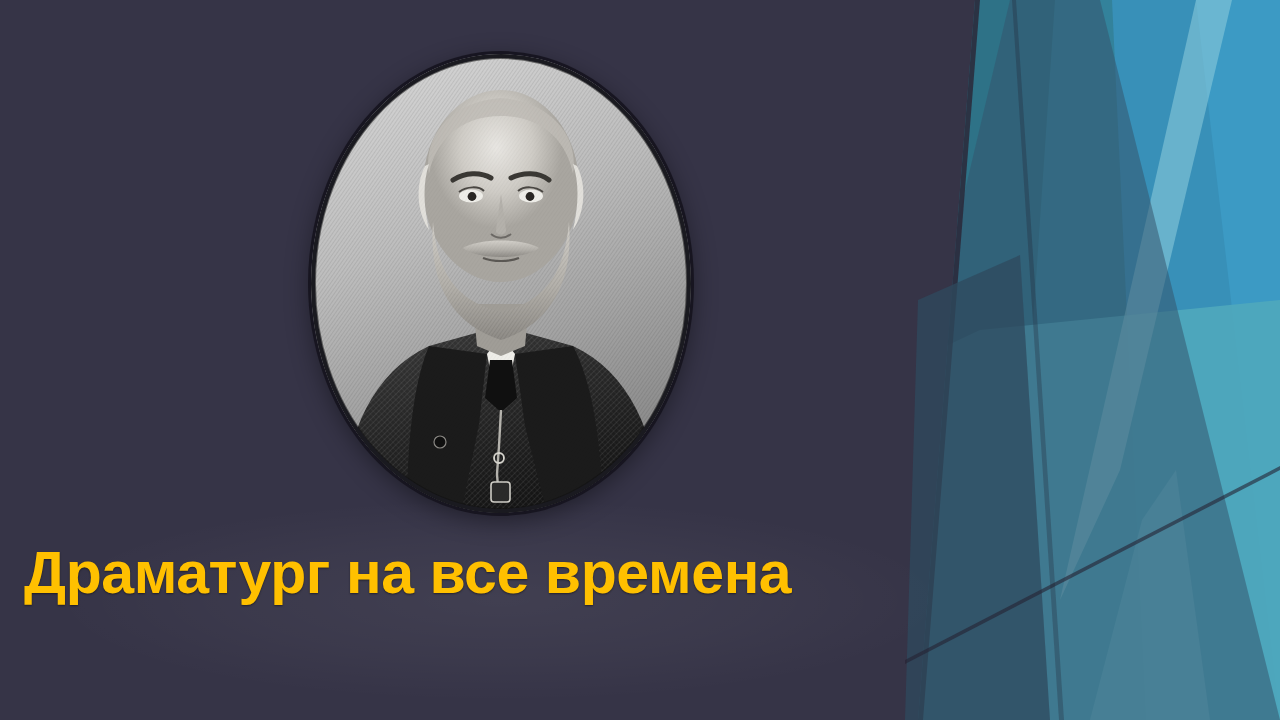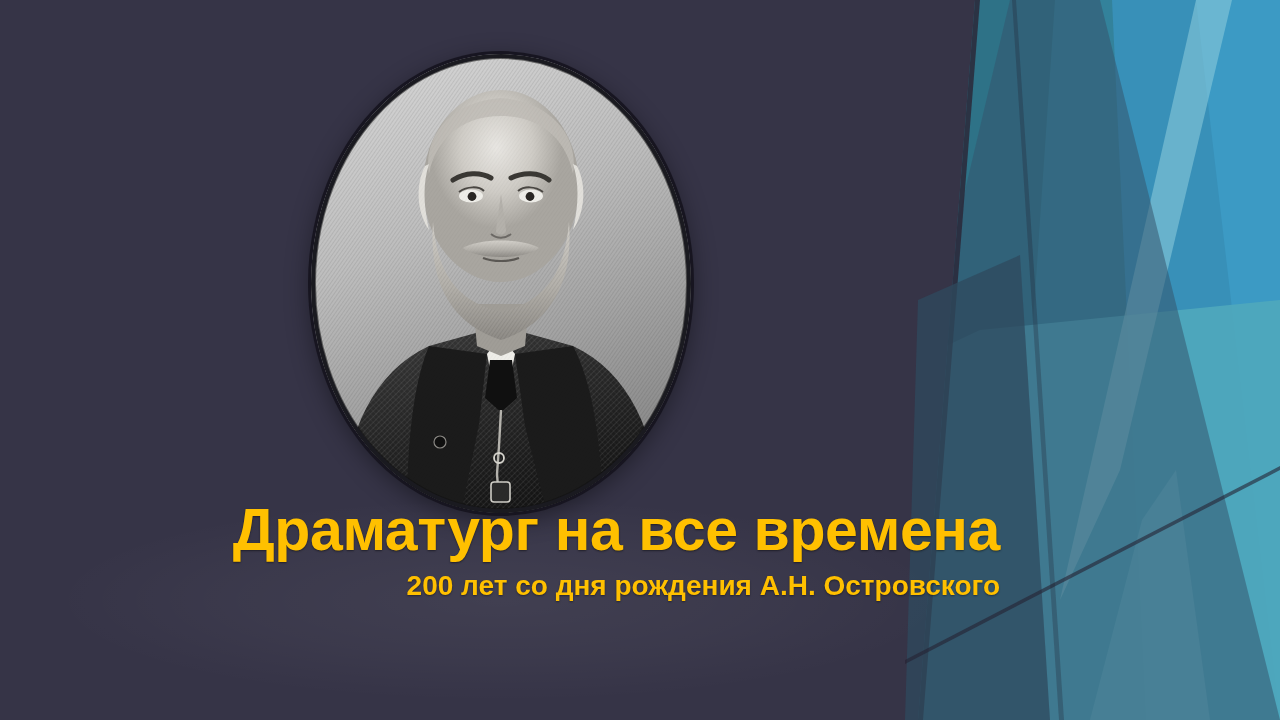--- a/index.html
+++ b/index.html
@@ -56,23 +56,24 @@
   #portrait-frame svg {
     display: block;
     width: 100%;
     height: 100%;
   }
 
   
   #title-block {
     position: absolute;
     left: 0;
-    top: 500px;
+    top: 543px;
     width: 1000px;
-    text-align: right;
+    text-align: left;
+    padding-left: 24px;
   }
   #slide-title {
     margin: 0;
     font-size: 59px;
     line-height: 1.04;
     font-weight: 700;
     color: #FFC000;
     letter-spacing: -0.4px;
     white-space: nowrap;
     text-shadow: 0 1px 2px rgba(0,0,0,0.45);
@@ -236,16 +237,15 @@
         <rect x="0" y="0" width="380" height="459" fill="url(#engraveHatch)" opacity="0.22"></rect>
 
         <ellipse cx="190" cy="229.5" rx="190" ry="229.5" fill="none" stroke="#111" stroke-width="10" opacity="0.55"></ellipse>
       </g>
       <ellipse cx="190" cy="229.5" rx="188" ry="227.5" fill="none" stroke="#1a1a20" stroke-width="4"></ellipse>
     </svg>
   </div>
 
   <div id="title-block">
     <h1 id="slide-title">Драматург на все времена</h1>
-    <p id="slide-subtitle">200 лет со дня рождения А.Н. Островского</p>
   </div>
 
 </div>
 
 </body></html>

